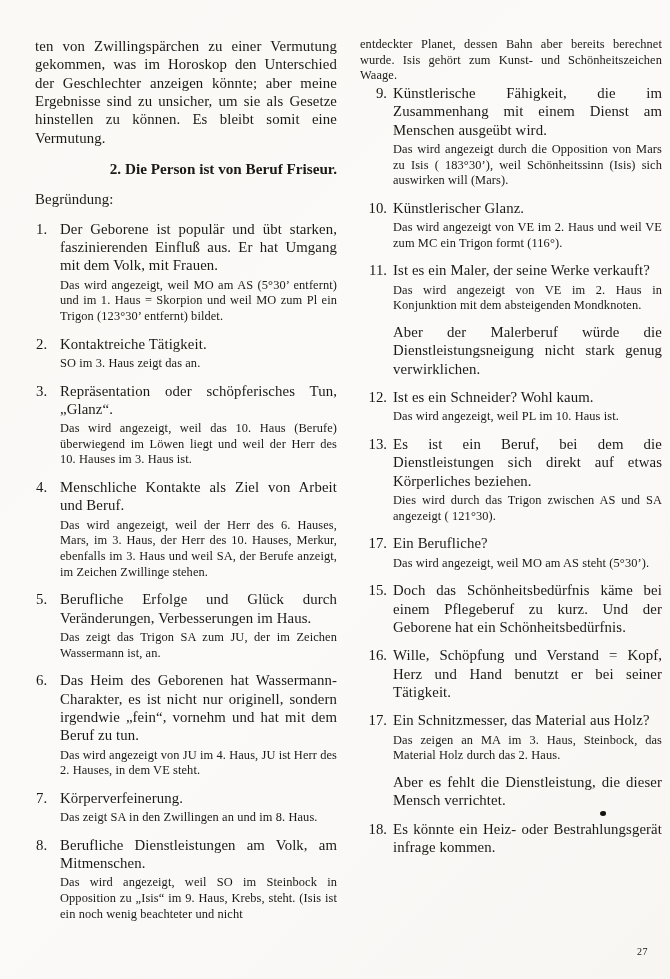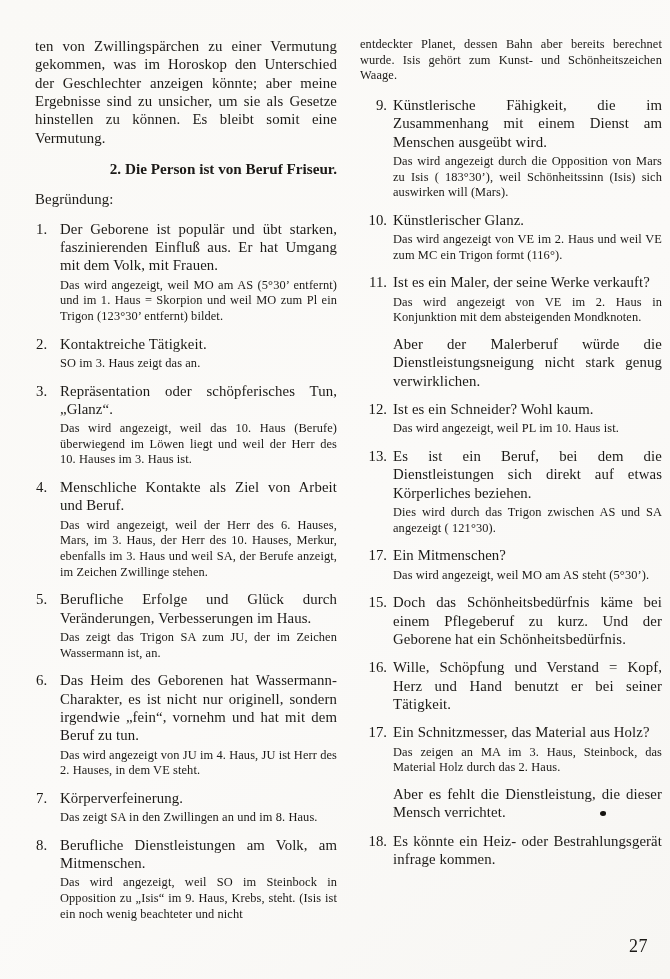--- a/index.html
+++ b/index.html
@@ -44,25 +44,25 @@
   .subheading { margin-bottom:11px; }
   .item { position:relative; padding-left:25px; margin-bottom:10px; }
   .rcol .item { padding-left:33px; }
   .num {
     position:absolute; left:1px; top:0;
     font-size:14.8px; line-height:1.24;
   }
   .rcol .num { left:0; width:27px; text-align:right; }
   .title { margin-bottom:3px; }
   .extra { margin-top:9px; }
-  .continuation { margin-bottom:12px; }
+  .continuation { }
   .page-number {
     position:absolute;
     right:22px; bottom:22px;
-    font-size:18px;
+    font-size:10px;
     letter-spacing:0.5px;
   }
   .ink-spot {
     position:absolute;
     left:600px; top:811px;
     width:6px; height:5px;
     background:#15130f;
     border-radius:50% 45% 50% 48%;
   }
 </style>
@@ -155,21 +155,21 @@
       </div>
 
       <div class="item">
         <span class="num">13.</span>
         <p class="body title">Es ist ein Beruf, bei dem die Dienstleistungen sich direkt auf etwas Körperliches beziehen.</p>
         <p class="note">Dies wird durch das Trigon zwischen AS und SA angezeigt ( 121°30).</p>
       </div>
 
       <div class="item">
         <span class="num">17.</span>
-        <p class="body title">Ein Mitmenschen?</p>
+        <p class="body title">Ein Berufliche?</p>
         <p class="note">Das wird angezeigt, weil MO am AS steht (5°30’).</p>
       </div>
 
       <div class="item">
         <span class="num">15.</span>
         <p class="body title">Doch das Schönheitsbedürfnis käme bei einem Pflegeberuf zu kurz. Und der Geborene hat ein Schönheitsbedürfnis.</p>
       </div>
 
       <div class="item">
         <span class="num">16.</span>

